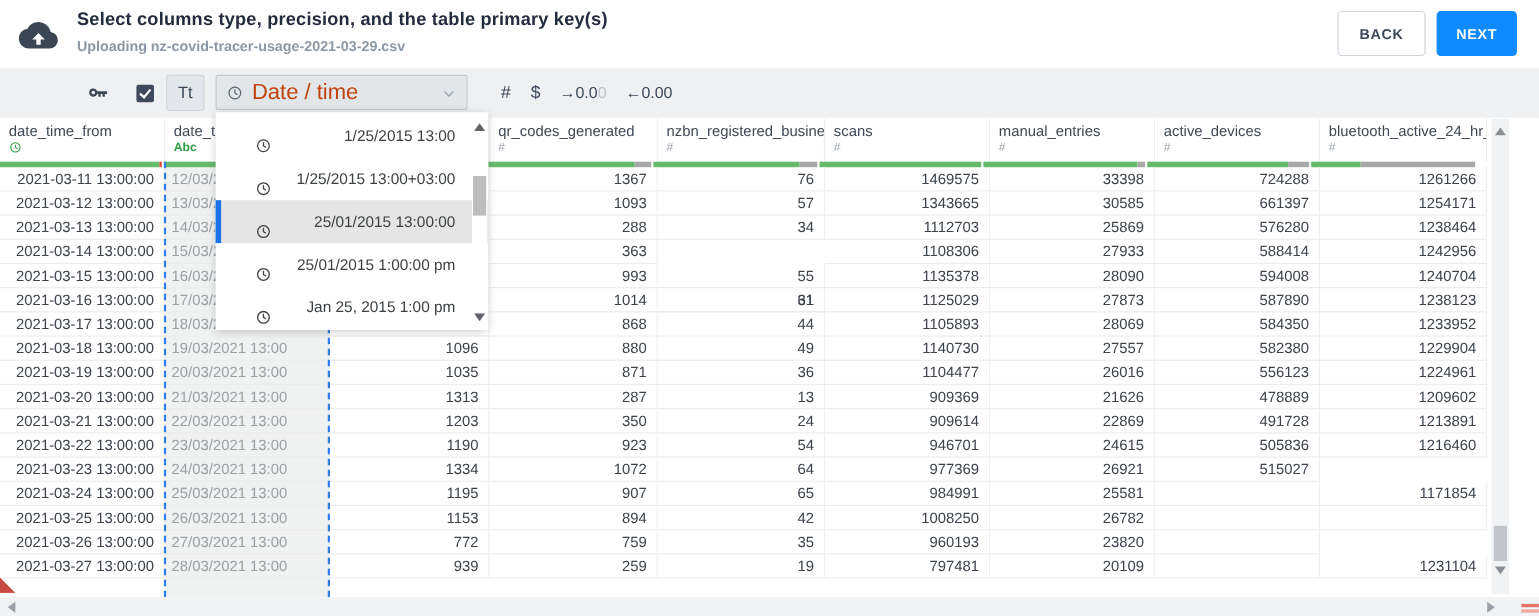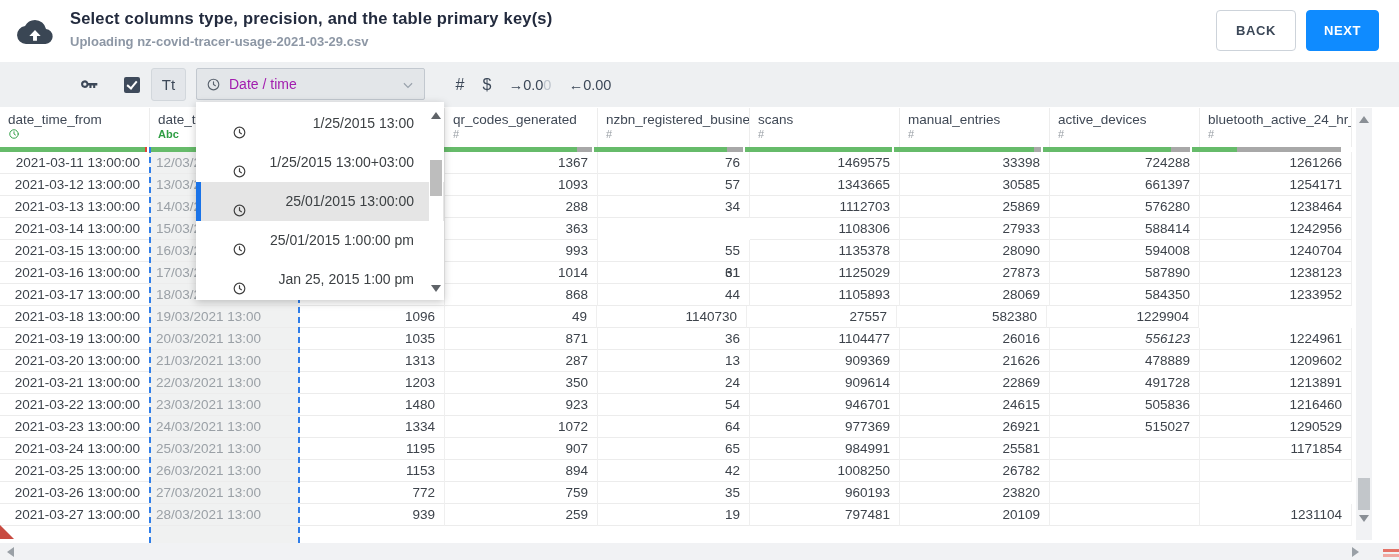--- a/index.html
+++ b/index.html
@@ -18,21 +18,21 @@
 
   
   .toolbar { position:absolute; left:0; top:62px; width:1399px; height:45px; background:#eef0f2; }
   .tb-item { position:absolute; top:0; height:45px; display:flex; align-items:center; justify-content:center; color:#3c4858; }
   .key-btn { left:74px; width:30px; cursor:pointer; }
   .chk-btn { left:122px; width:20px; cursor:pointer; }
   .checkbox { width:16px; height:16px; background:#3e4a5b; border-radius:2px; position:relative; }
   .checkbox:after { content:""; position:absolute; left:5px; top:2px; width:4px; height:8px; border:solid #fff; border-width:0 2px 2px 0; transform:rotate(40deg); }
   .tt-btn { left:151px; top:6px; width:35px; height:33px; background:#e3e6ea; border:1px solid #d2d7dc; border-radius:3px; font-size:15px; font-weight:400; color:#3c4858; cursor:pointer; height:33px; }
   .type-select { left:196px; top:6px; width:229px; height:32px; background:#e3e6e9; border:1px solid #c2c8cf; border-radius:2px; justify-content:flex-start; padding-left:9px; cursor:pointer; }
-  .type-select .lbl { margin-left:8px; font-size:14px; color:#a21caf; }
+  .type-select .lbl { margin-left:8px; font-size:20px; color:#c2410c; }
   .type-select .chev { position:absolute; right:9px; top:9px; }
   .hash-btn { left:449px; width:22px; font-size:16px; cursor:pointer; }
   .dollar-btn { left:476px; width:22px; font-size:16px; cursor:pointer; }
   .dec-add { left:504px; width:52px; font-size:14.5px; cursor:pointer; }
   .dec-rem { left:564px; width:52px; font-size:14.5px; cursor:pointer; }
   .lightdigit { color:#bcc3cc; }
 
   
   .tablewrap { position:absolute; left:0; top:108px; width:1352px; height:435px; background:#fff; }
   .col2-highlight { position:absolute; left:150px; top:39px; width:150px; height:396px; background:#f0f1f1; z-index:1; }
@@ -286,35 +286,36 @@
           <div class="td alignR" style="width: 152px;">44</div>
           <div class="td alignR" style="width: 150px;">1105893</div>
           <div class="td alignR" style="width: 150px;">28069</div>
           <div class="td alignR" style="width: 150px;">584350</div>
           <div class="td alignR" style="width: 152px;">1233952</div>
         </div>
         <div class="tr">
           <div class="td alignR" style="width: 150px;">2021-03-18 13:00:00</div>
           <div class="td alignL c1" style="width: 150px;">19/03/2021 13:00</div>
           <div class="td alignR" style="width: 145px;">1096</div>
+          <div class="td alignR" style="width: 153px;">880</div>
           <div class="td alignR" style="width: 152px;">49</div>
           <div class="td alignR" style="width: 150px;">1140730</div>
           <div class="td alignR" style="width: 150px;">27557</div>
           <div class="td alignR" style="width: 150px;">582380</div>
           <div class="td alignR" style="width: 152px;">1229904</div>
         </div>
         <div class="tr">
           <div class="td alignR" style="width: 150px;">2021-03-19 13:00:00</div>
           <div class="td alignL c1" style="width: 150px;">20/03/2021 13:00</div>
           <div class="td alignR" style="width: 145px;">1035</div>
           <div class="td alignR" style="width: 153px;">871</div>
           <div class="td alignR" style="width: 152px;">36</div>
           <div class="td alignR" style="width: 150px;">1104477</div>
           <div class="td alignR" style="width: 150px;">26016</div>
-          <div class="td alignR" style="width: 150px; font-style: italic;">556123</div>
+          <div class="td alignR" style="width: 150px;">556123</div>
           <div class="td alignR" style="width: 152px;">1224961</div>
         </div>
         <div class="tr">
           <div class="td alignR" style="width: 150px;">2021-03-20 13:00:00</div>
           <div class="td alignL c1" style="width: 150px;">21/03/2021 13:00</div>
           <div class="td alignR" style="width: 145px;">1313</div>
           <div class="td alignR" style="width: 153px;">287</div>
           <div class="td alignR" style="width: 152px;">13</div>
           <div class="td alignR" style="width: 150px;">909369</div>
           <div class="td alignR" style="width: 150px;">21626</div>
@@ -328,38 +329,37 @@
           <div class="td alignR" style="width: 153px;">350</div>
           <div class="td alignR" style="width: 152px;">24</div>
           <div class="td alignR" style="width: 150px;">909614</div>
           <div class="td alignR" style="width: 150px;">22869</div>
           <div class="td alignR" style="width: 150px;">491728</div>
           <div class="td alignR" style="width: 152px;">1213891</div>
         </div>
         <div class="tr">
           <div class="td alignR" style="width: 150px;">2021-03-22 13:00:00</div>
           <div class="td alignL c1" style="width: 150px;">23/03/2021 13:00</div>
-          <div class="td alignR" style="width: 145px;">1480</div>
+          <div class="td alignR" style="width: 145px;">1190</div>
           <div class="td alignR" style="width: 153px;">923</div>
           <div class="td alignR" style="width: 152px;">54</div>
           <div class="td alignR" style="width: 150px;">946701</div>
           <div class="td alignR" style="width: 150px;">24615</div>
           <div class="td alignR" style="width: 150px;">505836</div>
           <div class="td alignR" style="width: 152px;">1216460</div>
         </div>
         <div class="tr">
           <div class="td alignR" style="width: 150px; padding-left: 11px;">2021-03-23 13:00:00</div>
           <div class="td alignL c1" style="width: 150px;">24/03/2021 13:00</div>
           <div class="td alignR" style="width: 145px;">1334</div>
           <div class="td alignR" style="width: 153px;">1072</div>
           <div class="td alignR" style="width: 152px;">64</div>
           <div class="td alignR" style="width: 150px;">977369</div>
           <div class="td alignR" style="width: 150px;">26921</div>
           <div class="td alignR" style="width: 150px;">515027</div>
-          <div class="td alignR" style="width: 152px;">1290529</div>
         </div>
         <div class="tr">
           <div class="td alignR" style="width: 150px;">2021-03-24 13:00:00</div>
           <div class="td alignL c1" style="width: 150px;">25/03/2021 13:00</div>
           <div class="td alignR" style="width: 145px;">1195</div>
           <div class="td alignR" style="width: 153px;">907</div>
           <div class="td alignR" style="width: 152px;">65</div>
           <div class="td alignR" style="width: 150px;">984991</div>
           <div class="td alignR" style="width: 150px;">25581</div>
           <div class="td alignR" style="width: 150px;"></div>

